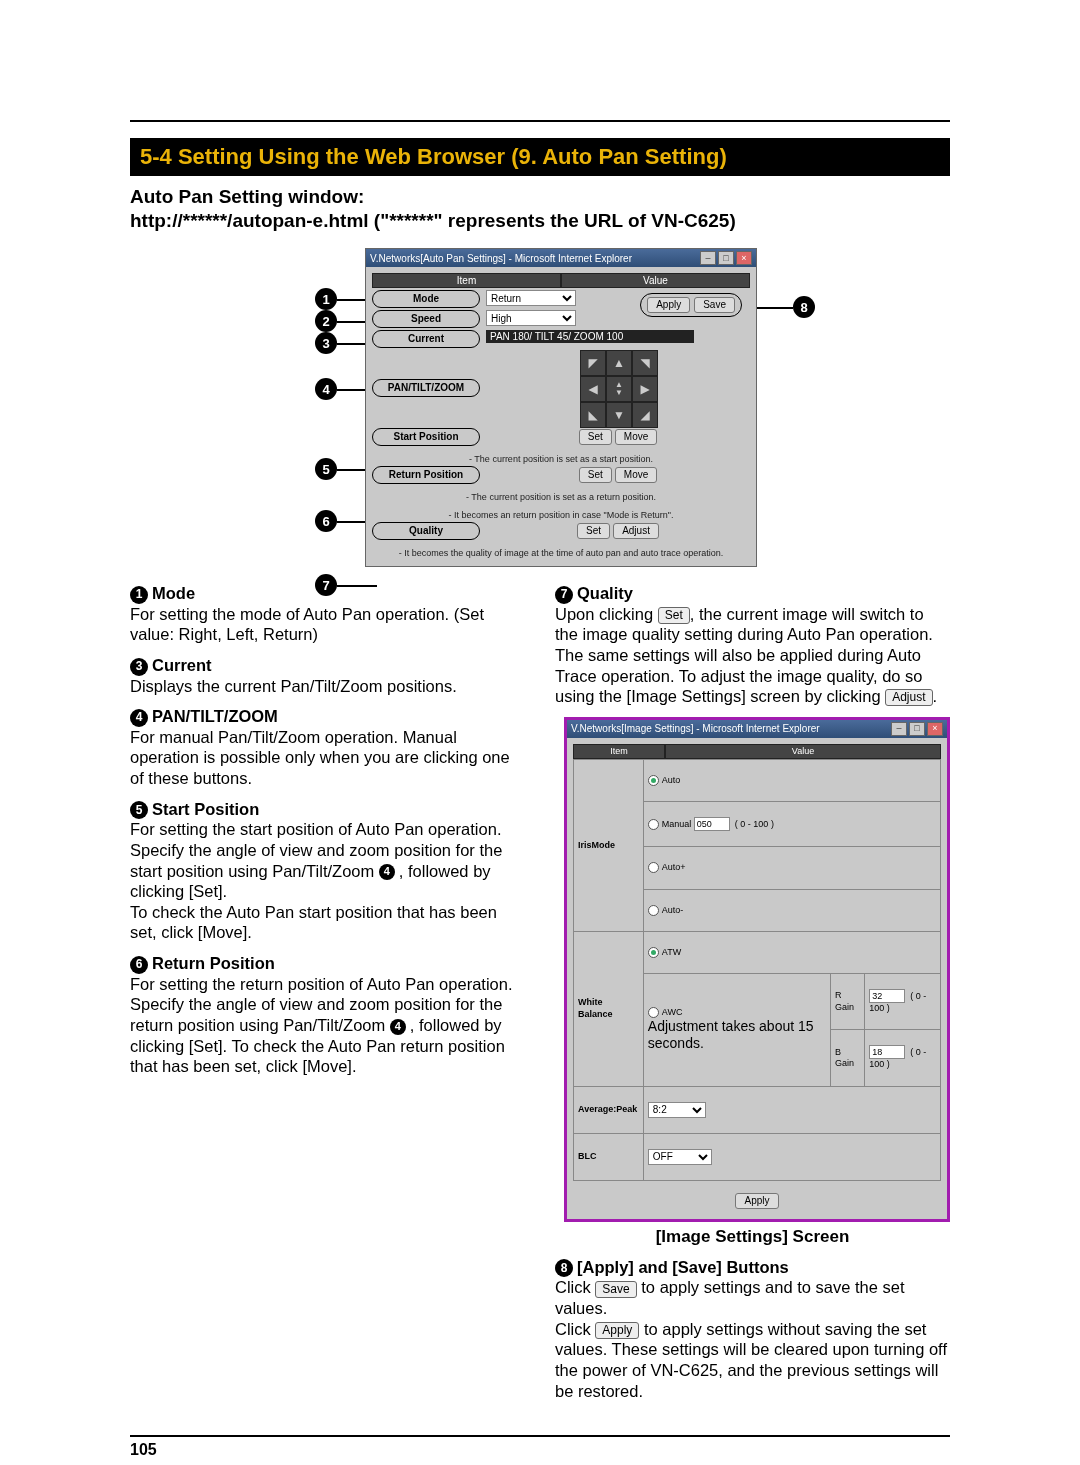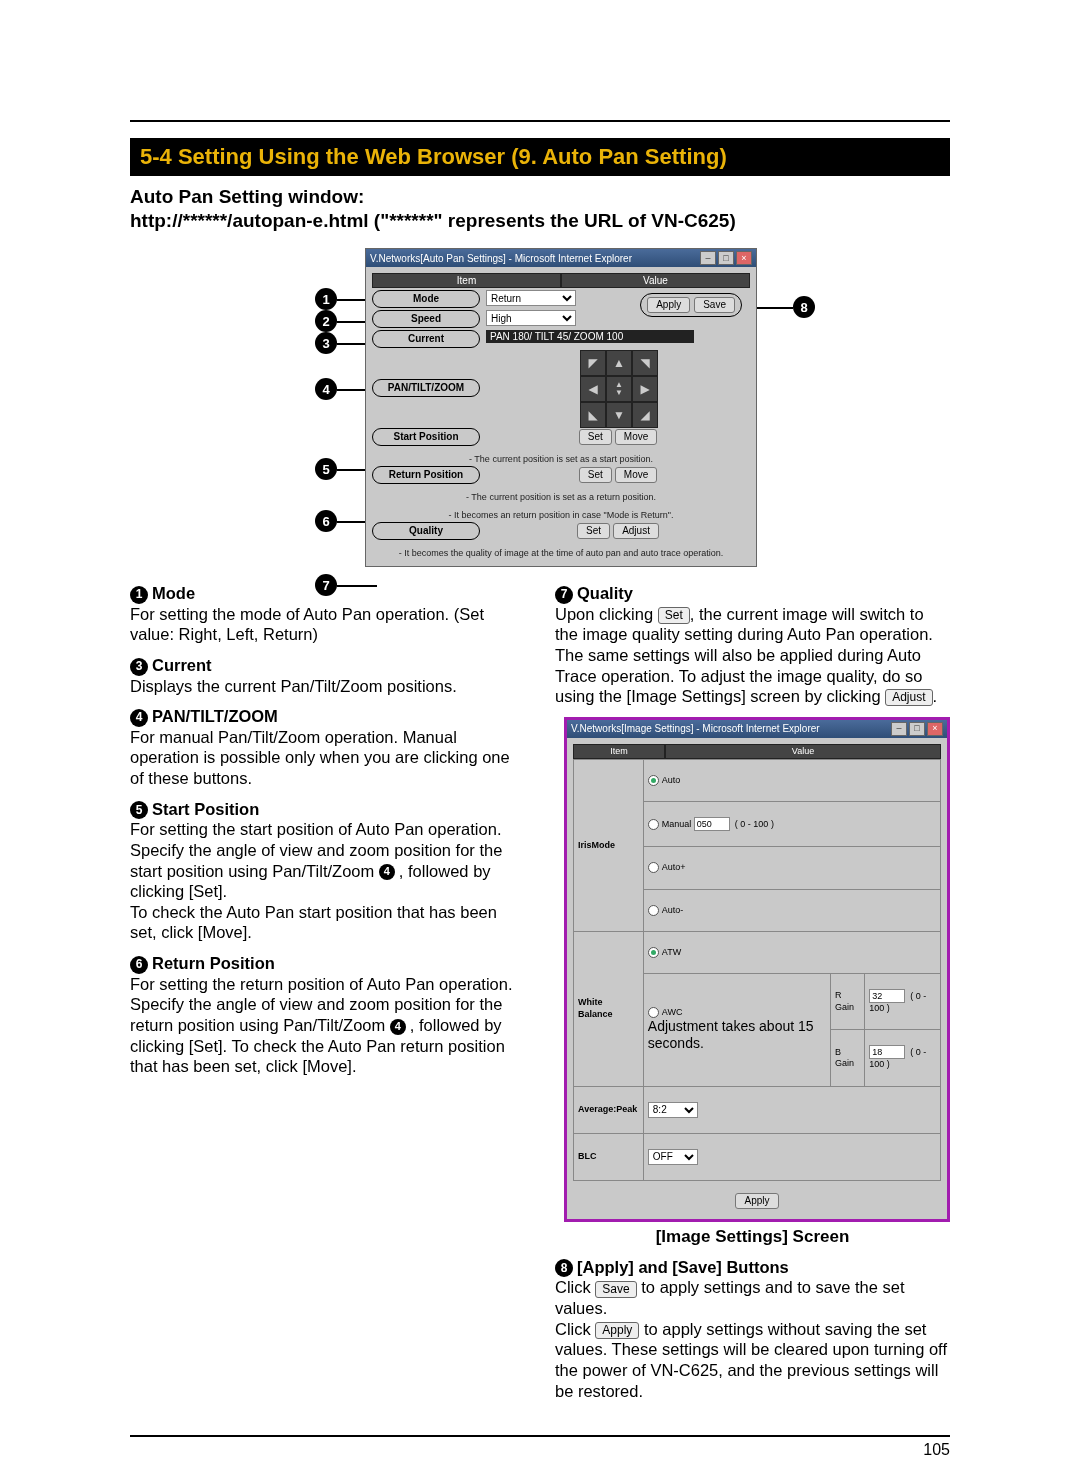--- a/index.html
+++ b/index.html
@@ -38,21 +38,21 @@
   
   .img2{width:380px;background:#c9c9c9;border:3px solid #a21caf;font-size:10px;margin:10px 0 4px auto;}
   .img2 .thead div{font-size:9px;}
   .img2 table{width:calc(100% - 12px);margin:0 6px 6px 6px;border-collapse:collapse;font-size:9px;}
   .img2 td{border:1px solid #888;padding:15px 4px;background:#c9c9c9;}
   .img2 input[type=text]{width:30px;font-size:9px;border:1px solid #888;background:#fff;}
   .radio{width:9px;height:9px;border:1px solid #555;border-radius:50%;display:inline-block;vertical-align:middle;margin-right:3px;background:#fff;}
   .radio.sel::after{content:"";display:block;width:5px;height:5px;background:#3a6;border-radius:50%;margin:2px;}
   .capt{font-weight:bold;text-align:center;font-size:17px;margin-top:2px;}
   .bottomline{border-top:2px solid #000;margin-top:24px;}
-  .pageno{text-align:right;font-weight:normal;font-size:16px;margin-top:4px;}
+  .pageno{text-align:left;font-weight:bold;font-size:16px;margin-top:4px;}
 </style>
 </head>
 <body>
 
 <div class="page">
   <div class="topline"></div>
   <div class="titlebar">5-4 Setting Using the Web Browser (9. Auto Pan Setting)</div>
   <div class="subhead">Auto Pan Setting window:</div>
   <div class="url">http://******/autopan-e.html ("******" represents the URL of VN-C625)</div>
 
@@ -213,25 +213,25 @@
             <td rowspan="2"><span class="radio"></span><span>AWC</span><br><span style="font-size:14px">Adjustment takes about 15 seconds.</span></td>
             <td><span>R Gain</span></td>
                 <td><input type="text" value="32" style=""> &nbsp;<span>( 0 - 100 )</span></td>
           </tr>
           <tr>
                 <td><span>B Gain</span></td>
                 <td><input type="text" value="18" style=""> &nbsp;<span>( 0 - 100 )</span></td>
               </tr>
           <tr>
                 <td><b>Average:Peak</b></td>
-                <td colspan="3"><select class="fake" style="width:50px"><option>8:2</option></select></td>
+                <td colspan="3"><select class="fake" style="width:58px"><option>8:2</option></select></td>
               </tr>
           <tr>
                 <td><b>BLC</b></td>
-                <td colspan="3"><select class="fake" style="width:50px"><option>OFF</option></select></td>
+                <td colspan="3"><select class="fake" style="width:64px"><option>OFF</option></select></td>
               </tr>
         </tbody>
           </table>
         <div style="text-align:center;padding:6px 0 10px 0;"><span class="btn">Apply</span></div>
       </div>
       <div class="capt">[Image Settings] Screen</div>
 
       <div class="item" style="margin-top:10px;"><span class="num">8</span><span class="ih">[Apply] and [Save] Buttons</span><br>
         <span class="just"><span>Click </span><span class="inlinebtn">Save</span><span> to apply settings and to save the set values.</span><br><span>Click </span><span class="inlinebtn">Apply</span><span> to apply settings without saving the set values. These settings will be cleared upon turning off the power of VN-C625, and the previous settings will be restored.</span></span>
       </div>

